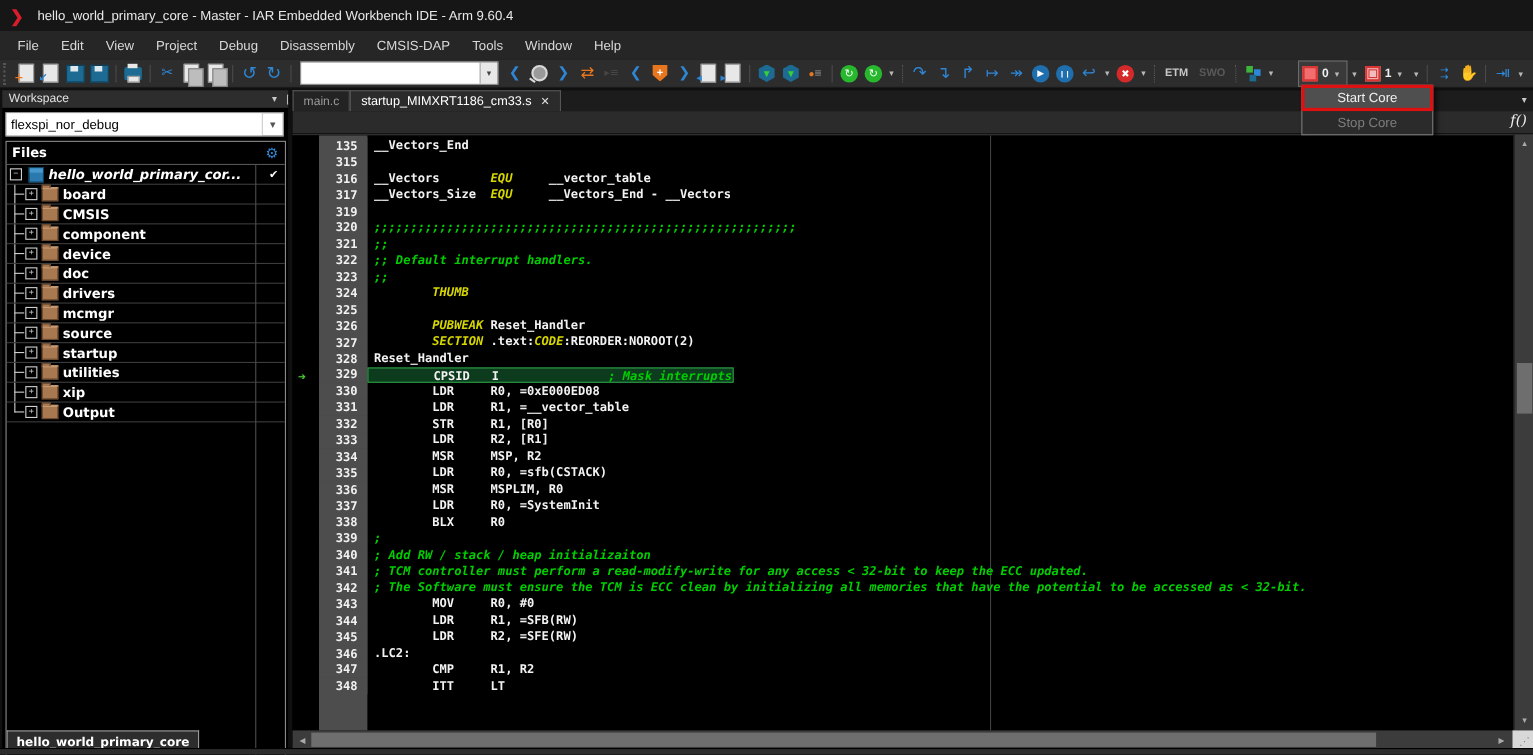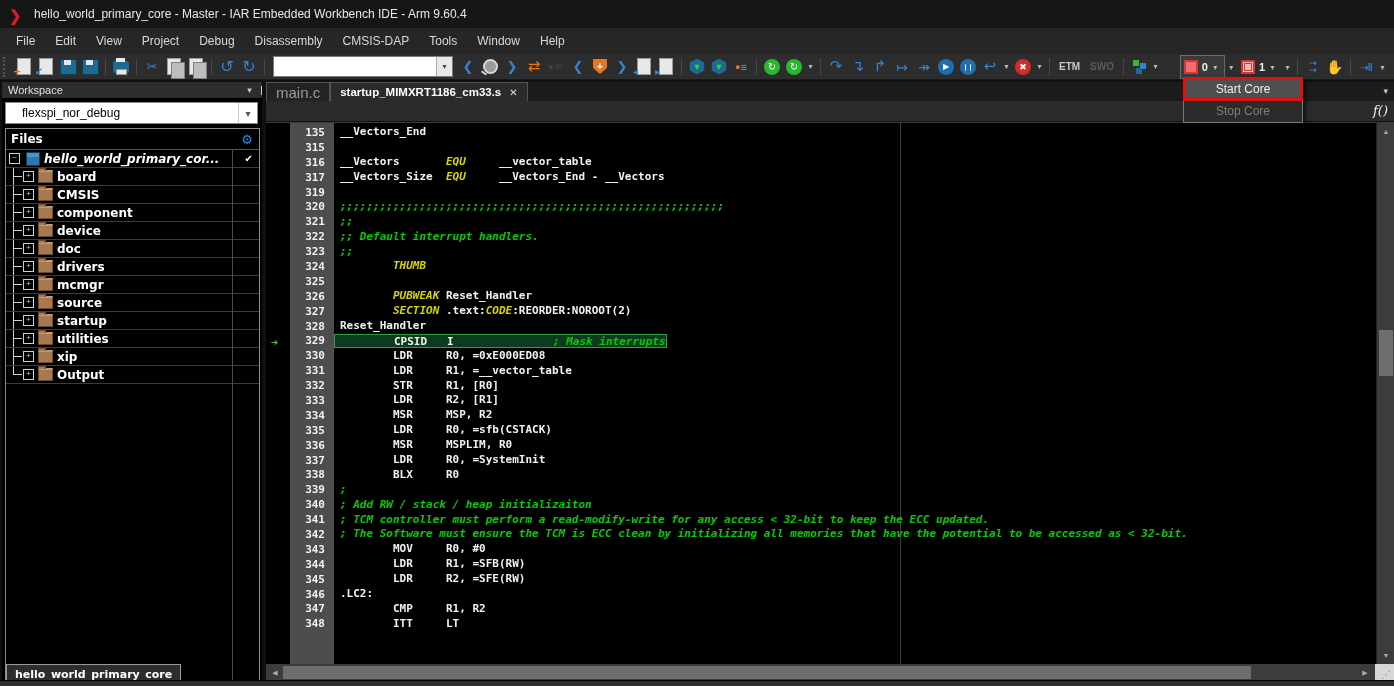--- a/index.html
+++ b/index.html
@@ -64,21 +64,21 @@
 
   
   #workspace{left:2px;top:82px;width:260px;height:602px;background:#000;}
   #ws-header{left:0;top:0;width:284px;height:16px;background:#2d2d2d;display:flex;align-items:center;}
   #ws-title{color:#e0e0e0;font-size:11px;padding-left:6px;flex:1;}
   .ws-hbtn{color:#c8c8c8;font-size:9px;width:15px;text-align:center;}
   #ws-pin{position:relative;width:14px;height:10px;}
   #ws-pin:before{content:"";position:absolute;left:4px;top:1px;width:5px;height:7px;border:1px solid #c8c8c8;}
   #ws-pin:after{content:"";position:absolute;left:10px;top:4px;width:3px;height:1px;background:#c8c8c8;}
   #ws-combo{left:3px;top:20px;width:251px;height:20px;background:#fff;border:1px solid #888;display:flex;}
-  #ws-combo input{flex:1;border:0;outline:0;font-size:12px;padding:0 16px;background:#fff;color:#000;font-family:"Liberation Sans",sans-serif;}
+  #ws-combo input{flex:1;border:0;outline:0;font-size:12px;padding:0 4px;background:#fff;color:#000;font-family:"Liberation Sans",sans-serif;}
   #ws-combo .dd{width:18px;color:#555;font-size:10px;display:flex;align-items:center;justify-content:center;border-left:1px solid #ccc;}
   #ws-files{left:3px;top:46px;width:253px;height:614px;border:1px solid #8a8a8a;background:#000;overflow:hidden;height:612px;}
   #files-header{height:20px;display:flex;align-items:center;border-bottom:1px solid #555;}
   #files-title{color:#fff;font-size:12px;font-weight:bold;padding-left:5px;flex:1;font-family:"DejaVu Sans",sans-serif;}
   #files-gear{color:#2e86d4;font-size:13px;padding-right:6px;}
   #tree{position:relative;}
   .trow{height:17px;display:flex;align-items:center;border-bottom:1px solid #3c3c3c;position:relative;}
   .trow .lbl{color:#fff;font-size:12px;font-weight:bold;font-family:"DejaVu Sans",sans-serif;white-space:nowrap;}
   .proj-lbl{font-style:italic;}
   .expander{width:9px;height:9px;border:1px solid #d0d0d0;color:#d0d0d0;font-size:8px;line-height:7px;text-align:center;margin-right:4px;flex:0 0 auto;background:#000;}
@@ -92,23 +92,23 @@
   .ic-cube:before{content:"";position:absolute;left:0;top:0;right:0;height:4px;background:#4698cc;}
   #tree-colsep{position:absolute;left:226px;top:20px;bottom:0;border-left:1px solid #4c4c4c;}
   .checkcol{position:absolute;right:6px;color:#fff;font-size:10px;}
   #ws-bottom-tab{left:4px;top:582px;height:18px;background:#2d2d2d;border:1px solid #9a9a9a;border-bottom:0;display:flex;align-items:center;padding:0 8px;}
   #ws-bottom-tab span{color:#fff;font-size:11px;font-weight:bold;font-family:"DejaVu Sans",sans-serif;}
 
   
   #editor{left:266px;top:82px;width:1128px;height:602px;background:#000;}
   #tabbar{left:0;top:0;width:1128px;height:19px;background:#1c1c1c;display:flex;align-items:flex-end;}
   .etab{height:18px;display:flex;align-items:center;padding:0 9px;border:1px solid #555;border-bottom:0;background:#232323;}
-  .etab .tl{font-size:15px;color:#9a9a9a;}
+  .etab .tl{font-size:11px;color:#9a9a9a;}
   .etab.active{background:#2b2b2b;}
-  .etab.active .tl{color:#fff;font-weight:bold;font-size:11.5px;}
+  .etab.active .tl{color:#fff;font-weight:normal;font-size:11.5px;}
   .etab .cl{color:#e0e0e0;font-size:10px;margin-left:8px;}
   #tab-overflow{position:absolute;right:6px;top:4px;color:#c8c8c8;font-size:9px;}
   #fstrip{left:0;top:19px;width:1128px;height:21px;background:#2b2b2b;border-bottom:1px solid #111;box-sizing:border-box;}
   #fn-btn{position:absolute;right:6px;top:2px;color:#f0f0f0;font-size:13px;font-style:italic;font-family:"DejaVu Serif",serif;}
   #code-wrap{left:0;top:40px;width:1110px;height:542px;background:#000;overflow:hidden;border-top:1px solid #3a3a3a;box-sizing:border-box;}
   #bp-margin{position:absolute;left:0;top:0;width:24px;height:542px;background:#000;}
   #gutter-bg{position:absolute;left:24px;top:0;width:44px;height:542px;background:#4d4d4d;}
   #margin-line{position:absolute;left:634px;top:0;height:542px;border-left:1px solid #3f3f3f;}
   #lines{position:absolute;left:0;top:2px;width:1110px;font-family:"DejaVu Sans Mono","Liberation Mono",monospace;font-size:11px;font-weight:bold;}
   .ln-row{height:14.9px;display:flex;align-items:center;position:relative;}

